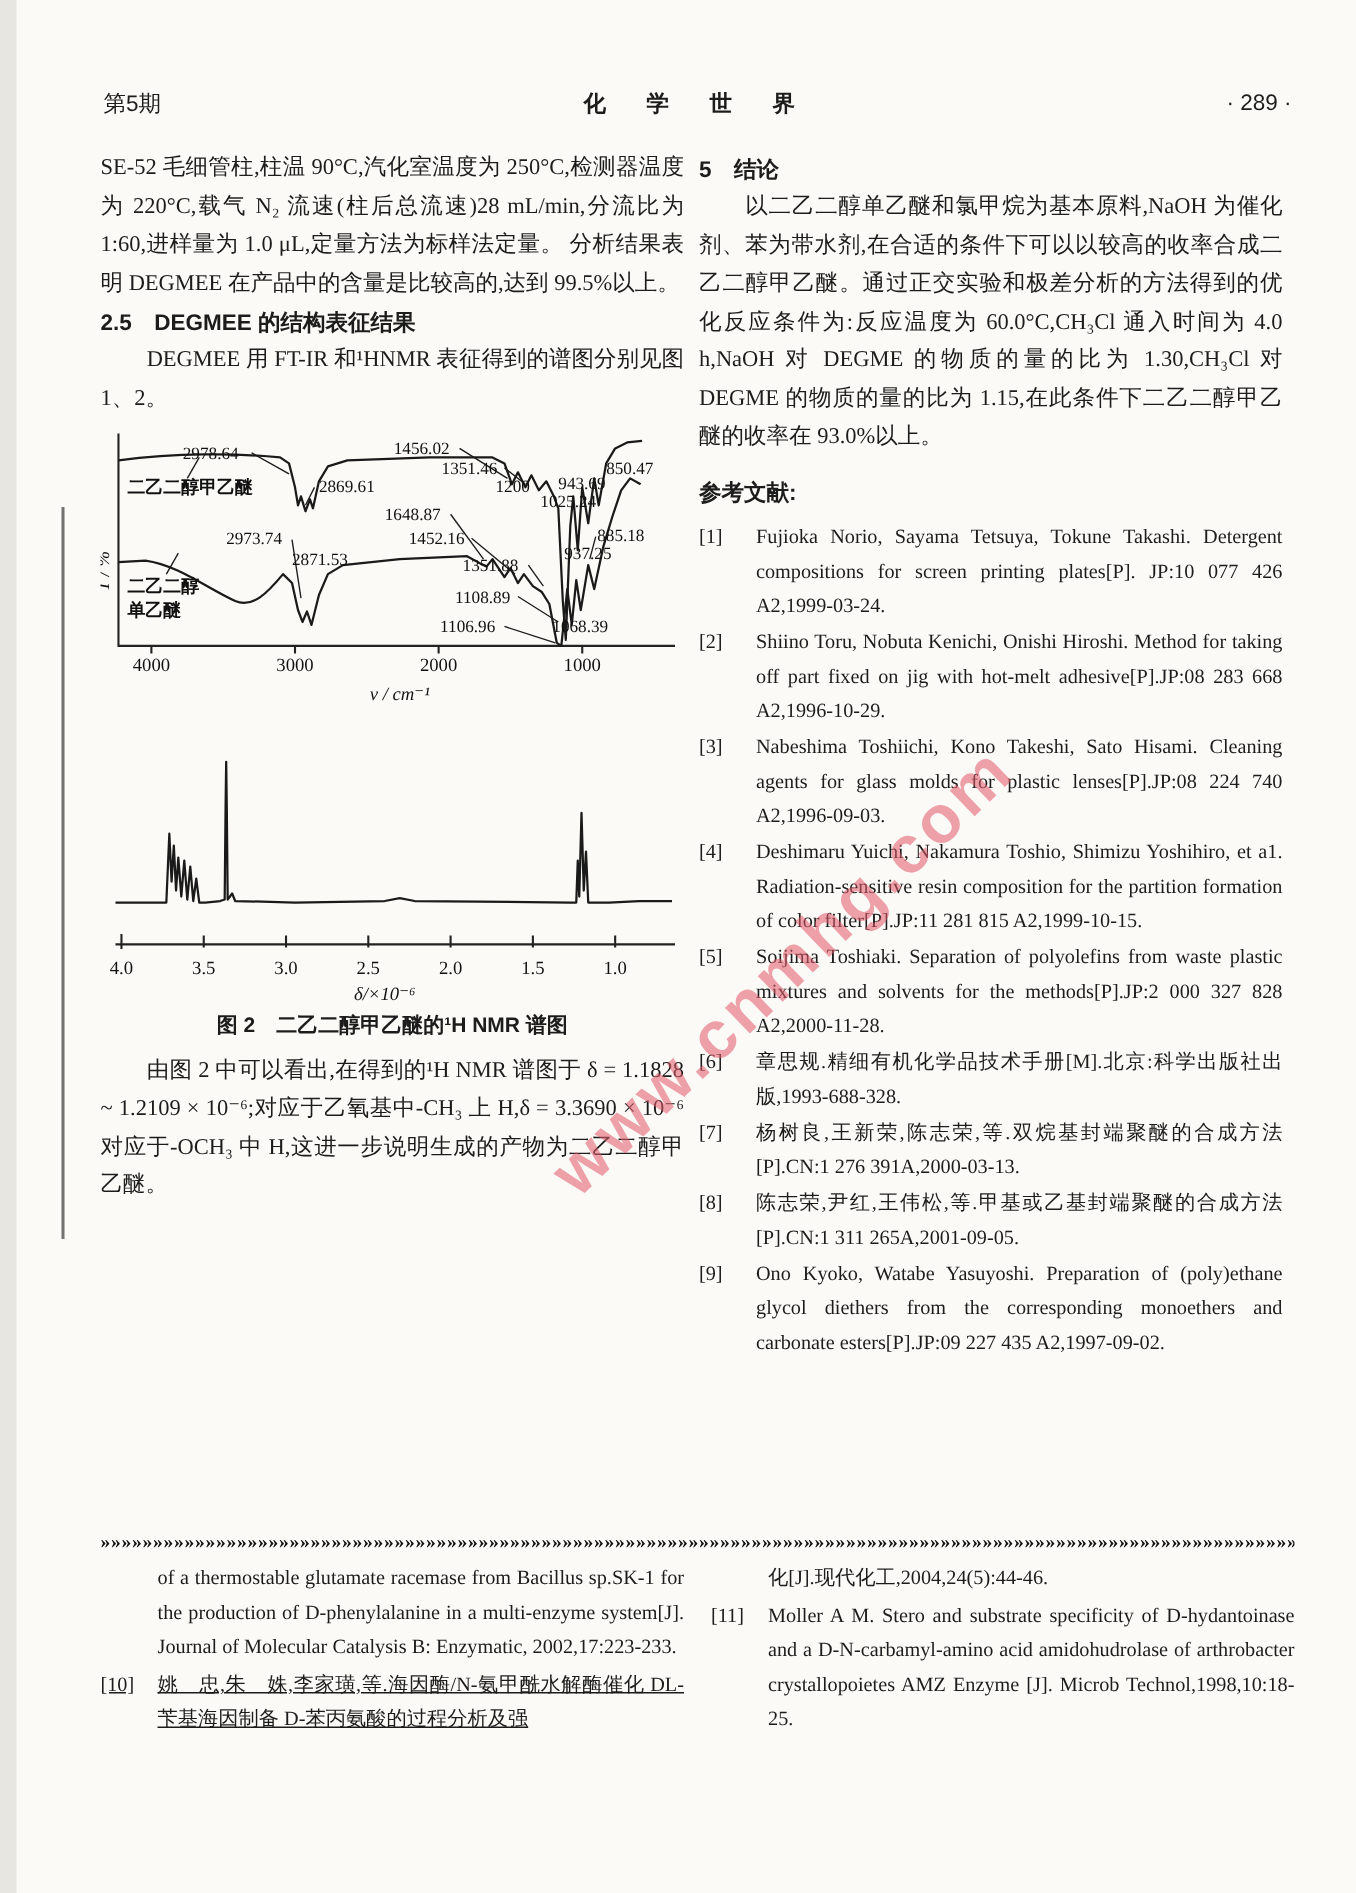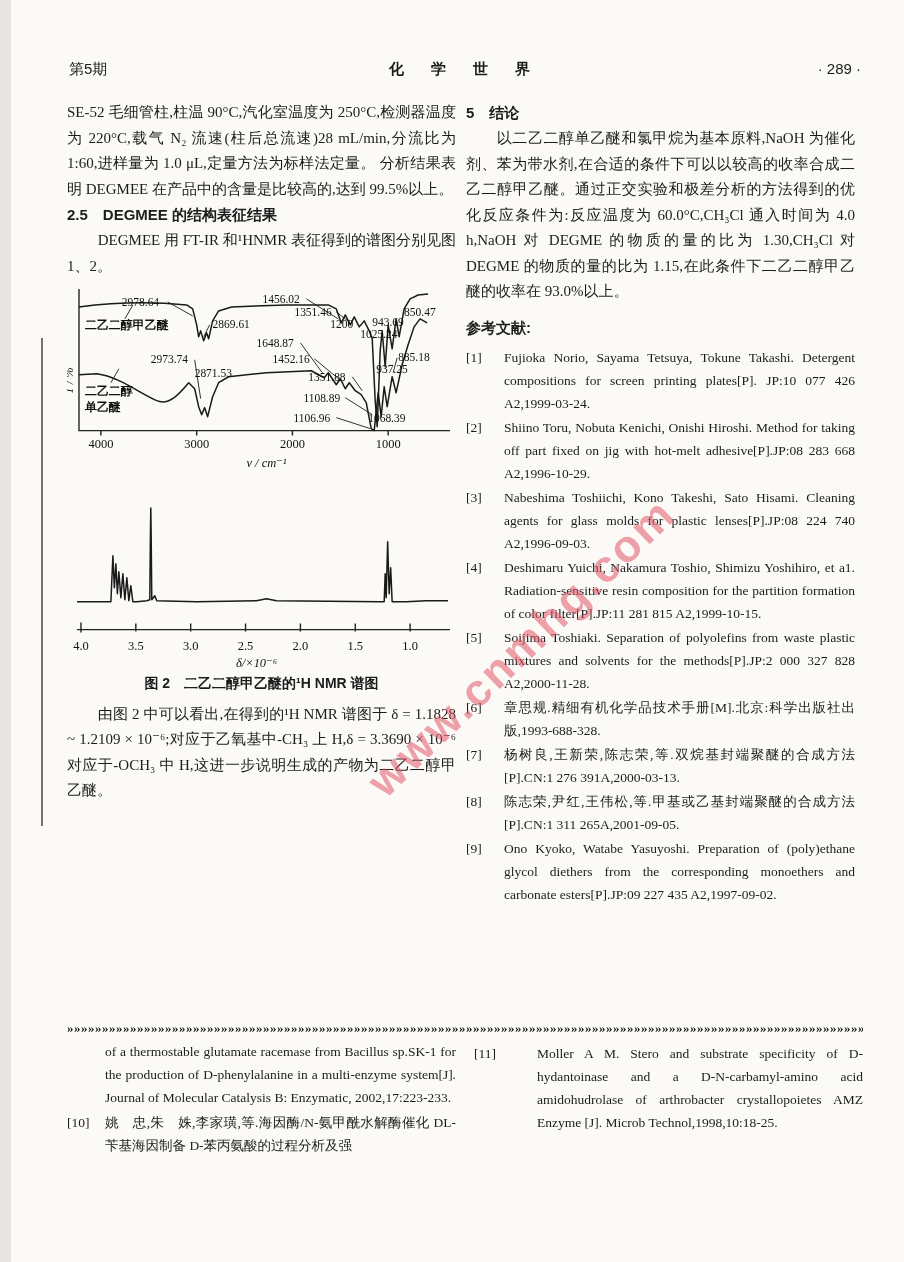--- a/index.html
+++ b/index.html
@@ -195,27 +195,28 @@
         </div>
       </div>
     </div>
   </div>
 
   <div class="divider">»»»»»»»»»»»»»»»»»»»»»»»»»»»»»»»»»»»»»»»»»»»»»»»»»»»»»»»»»»»»»»»»»»»»»»»»»»»»»»»»»»»»»»»»»»»»»»»»»»»»»»»»»»»»»»»»»»»»»»»»»»»»»»»»»»</div>
 
   <div class="bottom">
     <div class="bcol">
       <p class="frag">of a thermostable glutamate racemase from Bacillus sp.SK-1 for the production of D-phenylalanine in a multi-enzyme system[J]. Journal of Molecular Catalysis B: Enzymatic, 2002,17:223-233.</p>
-      <div class="ref" style="margin-top:2px;">
+      <div class="ref" style="margin-top:2px;text-decoration:underline;">
         <span class="num">[10]</span>
         <span class="txt">姚　忠,朱　姝,李家璜,等.海因酶/N-氨甲酰水解酶催化 DL-苄基海因制备 D-苯丙氨酸的过程分析及强</span>
       </div>
     </div>
     <div class="bcol">
-      <div class="ref" style="margin-top:2px;gap:25px;">
+      <p class="frag">化[J].现代化工,2004,24(5):44-46.</p>
+      <div class="ref" style="margin-top:2px;">
         <span class="num">[11]</span>
         <span class="txt">Moller A M. Stero and substrate specificity of D-hydantoinase and a D-N-carbamyl-amino acid amidohudrolase of arthrobacter crystallopoietes AMZ Enzyme [J]. Microb Technol,1998,10:18-25.</span>
       </div>
     </div>
   </div>
 
   <div class="watermark" style="color: rgb(226, 88, 104);">www.cnmhg.com</div>
 </div>
 
 </body></html>

